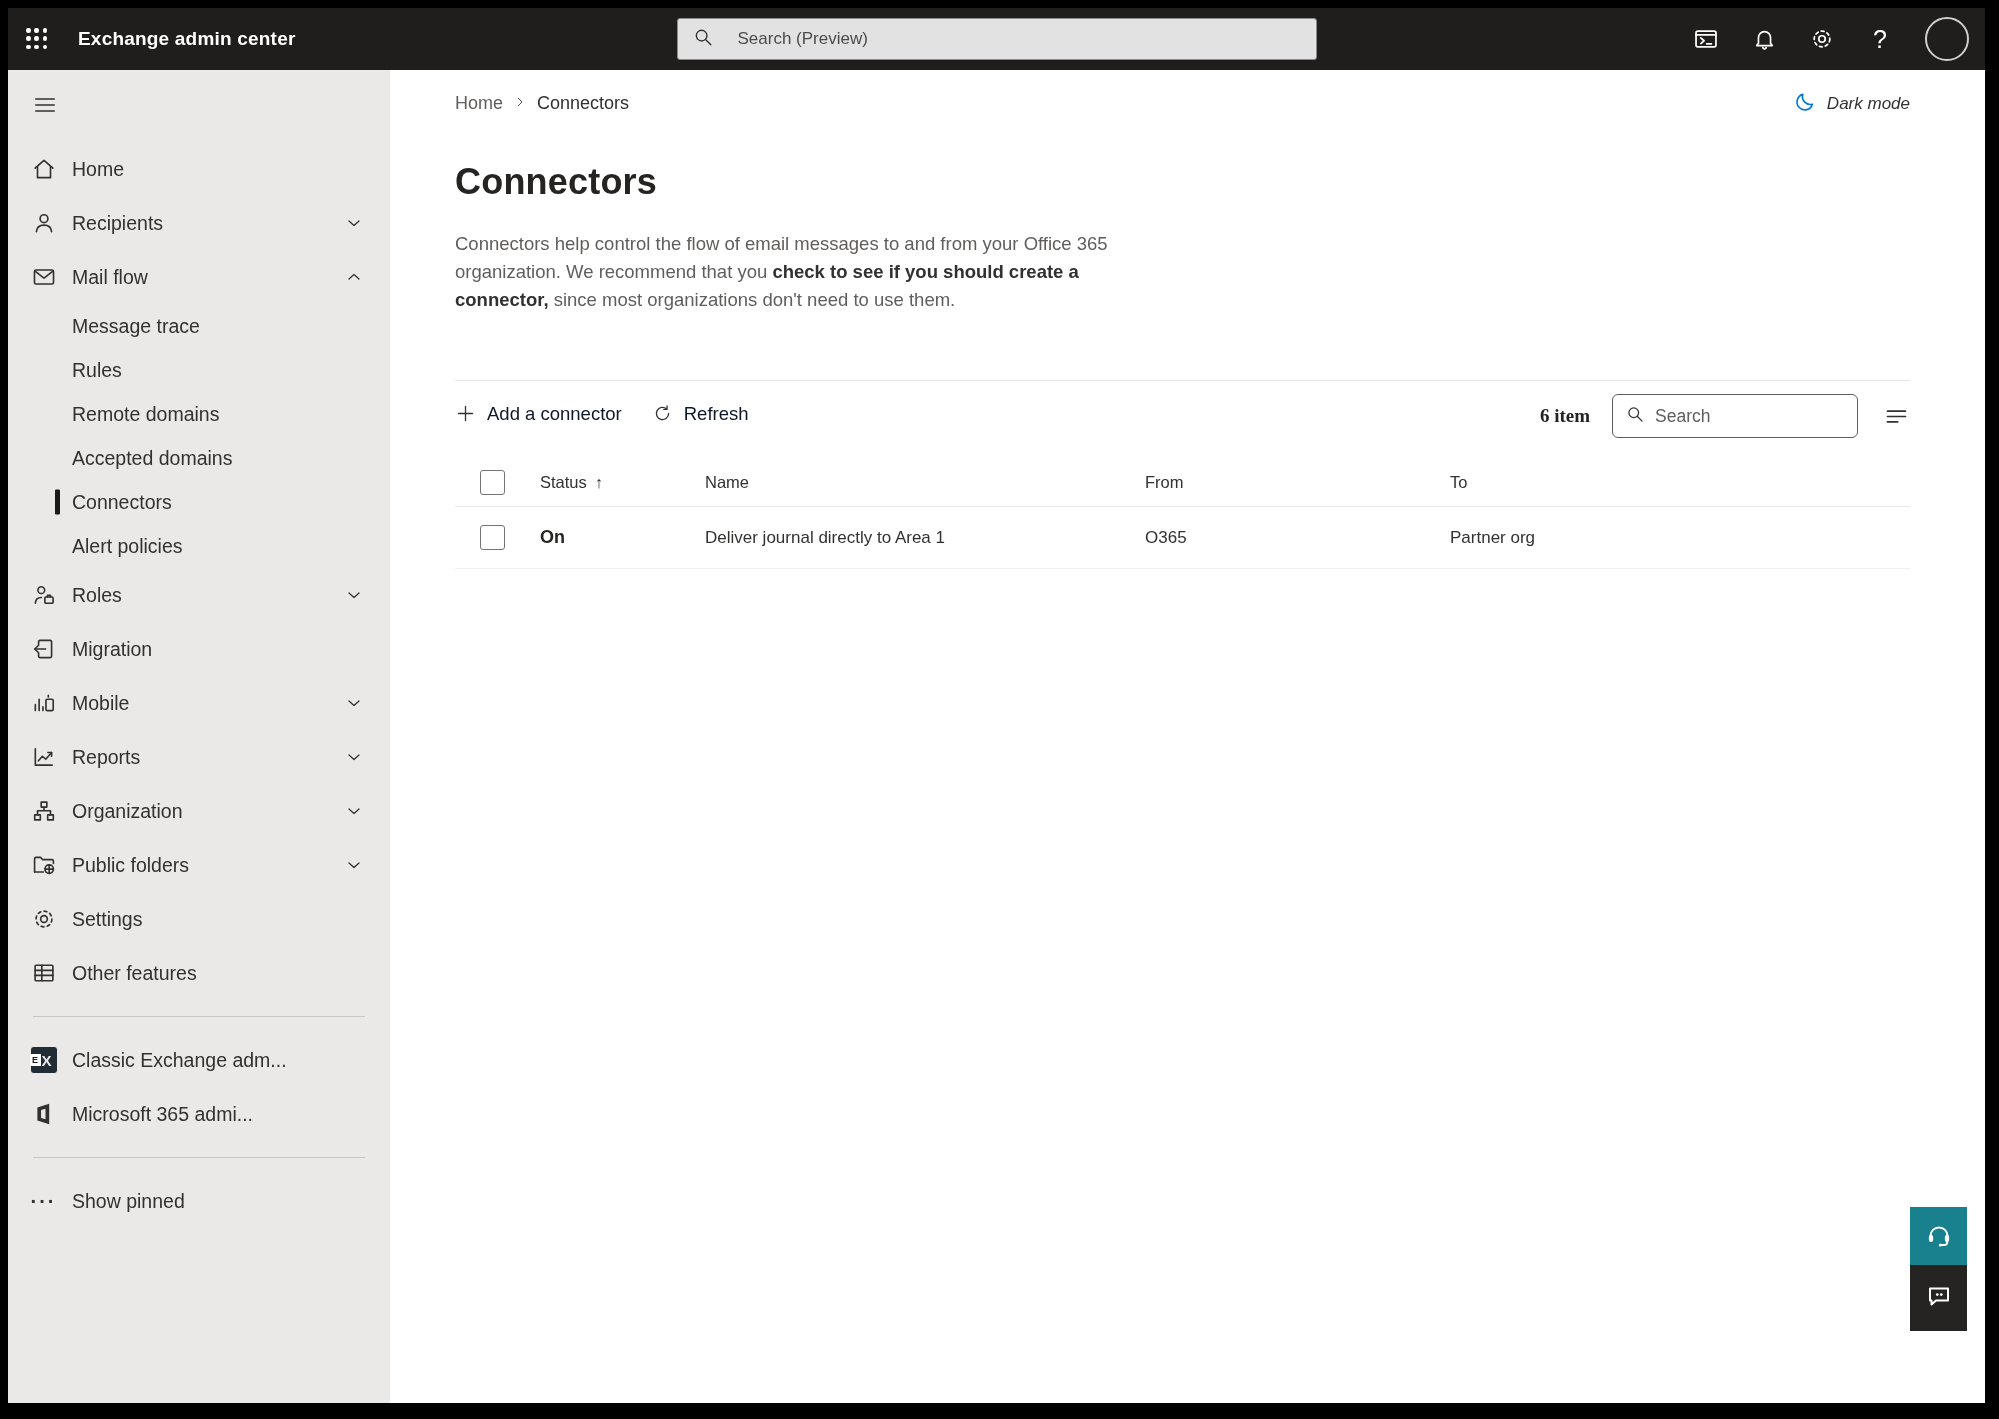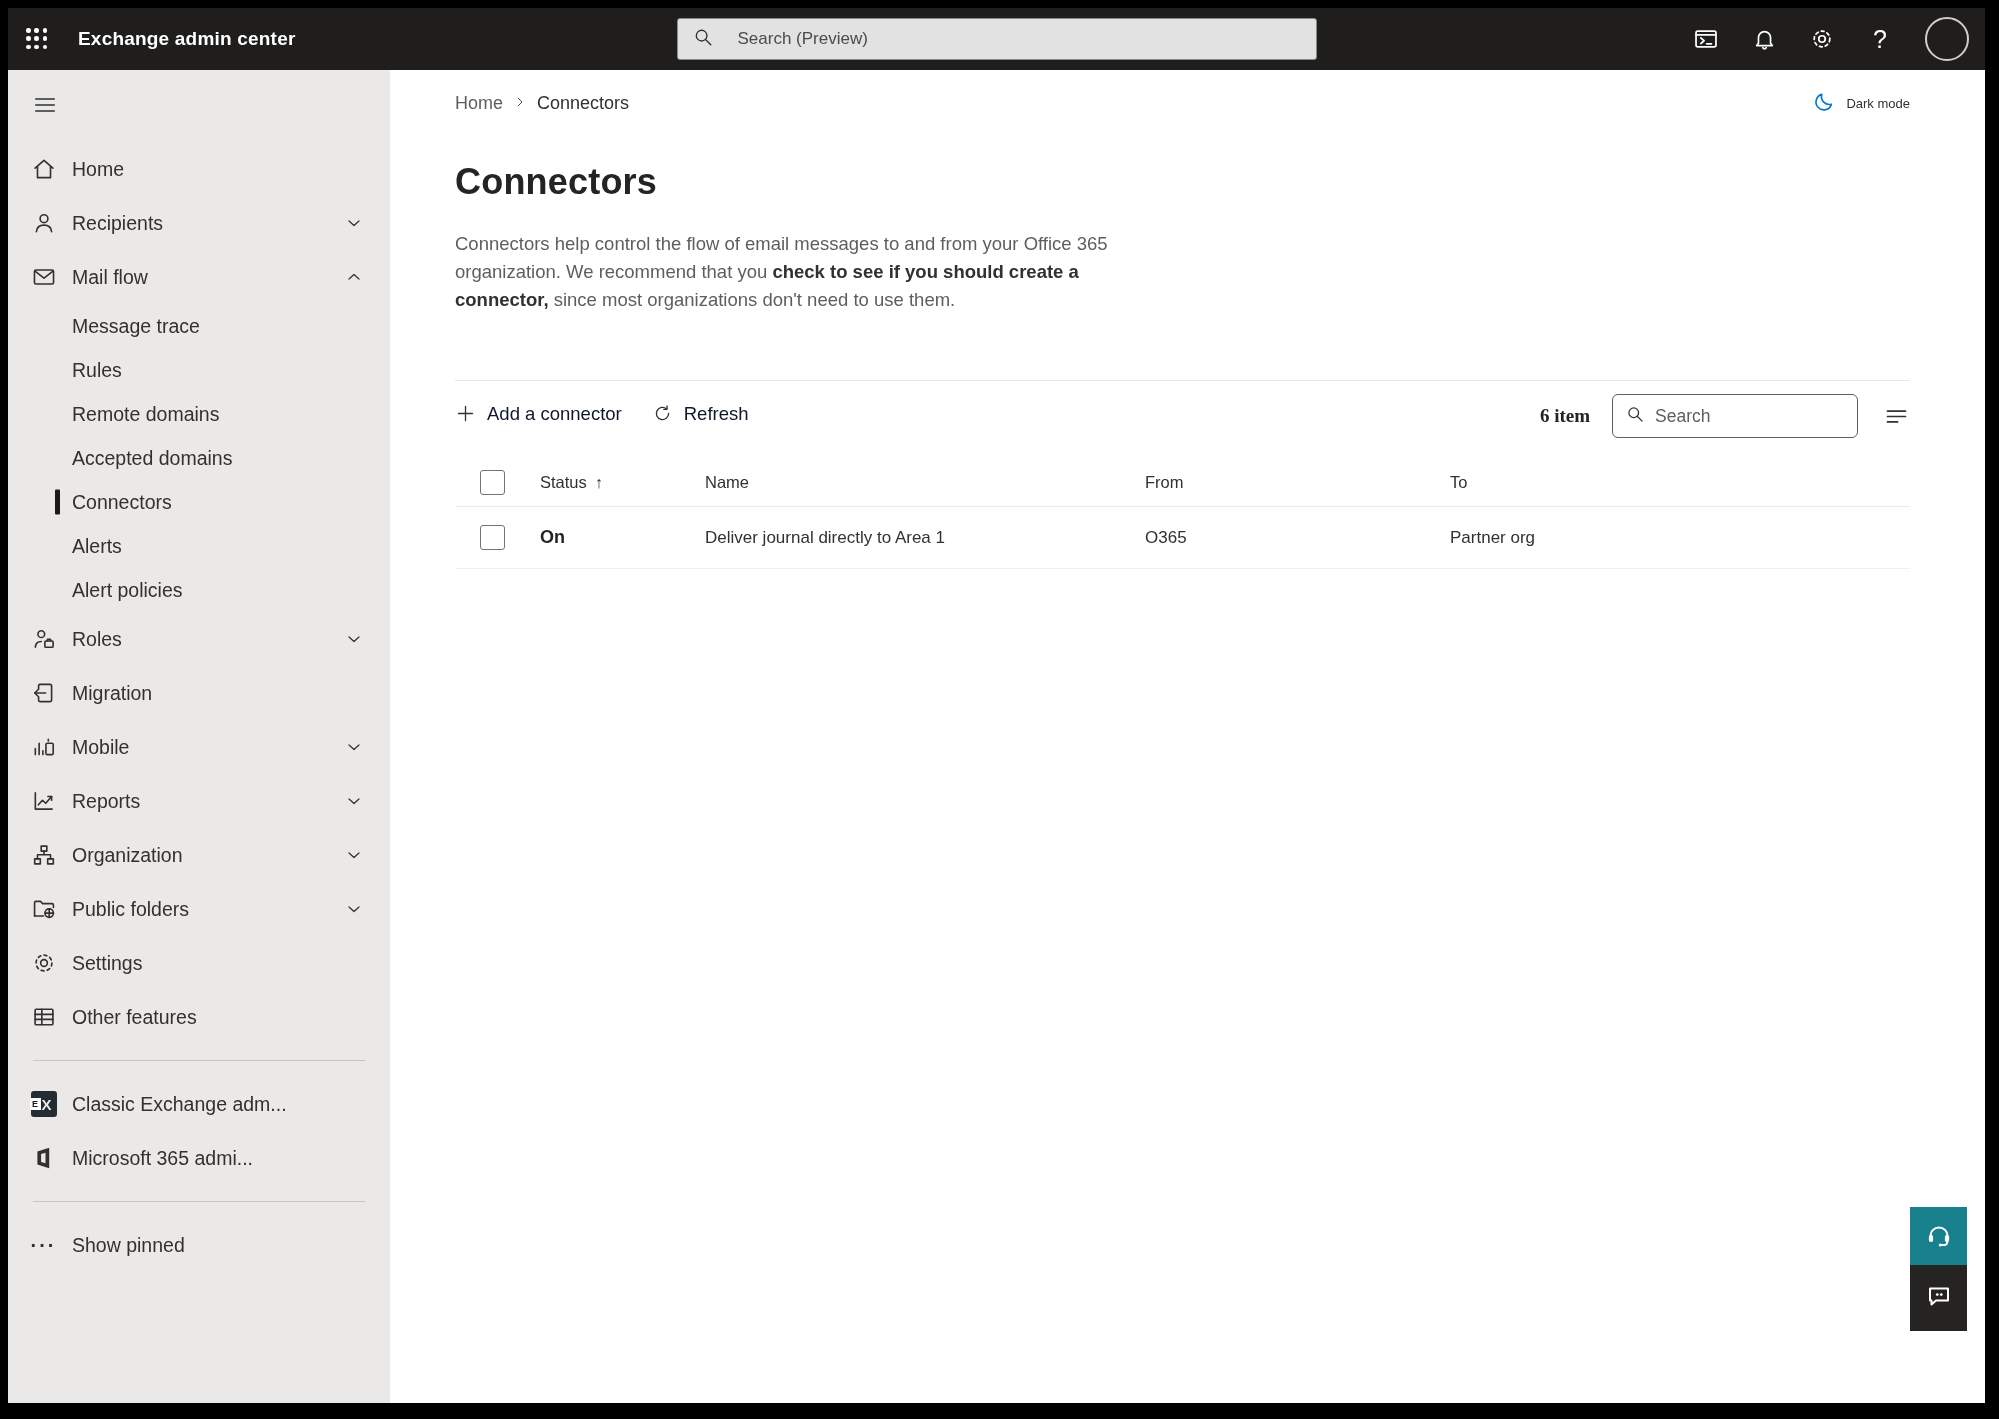--- a/index.html
+++ b/index.html
@@ -70,21 +70,21 @@
   .icw { stroke:#fff; fill:none; stroke-width:1.6; stroke-linecap:round; stroke-linejoin:round; }
   .icb { stroke:#0078d4; fill:none; stroke-width:1.7; stroke-linecap:round; stroke-linejoin:round; }
 
   
   .main { flex:1; background:#fff; padding:0 75px 0 65px; position:relative; min-width:0; }
   .crumb-row { margin-top:20px; display:flex; align-items:center; }
   .crumb { display:flex; align-items:center; gap:10px; font-size:18px; }
   .crumb-home { color:#605e5c; cursor:pointer; }
   .crumb-cur { color:#323130; }
   .darkmode { margin-left:auto; display:flex; align-items:center; gap:10px; cursor:pointer; }
-  .darkmode-label { font-size:13px; color:#323130; }
+  .darkmode-label { font-size:17px; color:#323130;font-style:italic; }
 
   .page-title { margin-top:44px; font-size:36px; font-weight:700; color:#252423; letter-spacing:.2px; }
   .page-desc { margin-top:27px; max-width:675px; font-size:18.5px; line-height:28px; color:#605e5c; }
   .desc-link { color:#323130; font-weight:700; }
 
   .toolbar-wrap { margin-top:66px; border-top:1px solid #e8e6e4; }
   .toolbar { height:70px; display:flex; align-items:center; }
   .cmd-btn { display:flex; align-items:flex-start; gap:11px; font-size:18.5px; color:#0f172a; cursor:pointer; }
   .cmd-btn + .cmd-btn { margin-left:30px; }
   .item-count { margin-left:auto; font-family:"Liberation Serif", serif; font-weight:700; font-size:19px; color:#252423; }
@@ -244,23 +244,20 @@
         <span class="nav-label">Remote domains</span>
       </div>
       <div class="nav-item sub">
         <span class="nav-label">Accepted domains</span>
       </div>
       <div class="nav-item sub">
         <span class="sel-bar"></span>
         <span class="nav-label">Connectors</span>
       </div>
       <div class="nav-item sub">
-        <span class="nav-label">Alerts</span>
-      </div>
-      <div class="nav-item sub">
         <span class="nav-label">Alert policies</span>
       </div>
 
       <div class="nav-item">
         <span class="nav-icon">
           <svg width="26" height="26" viewBox="0 0 24 24">
               <g class="ic">
                 <circle cx="9.5" cy="7.5" r="3.1"></circle>
                 <path d="M4 19.5c.3-3.8 3-5.2 5.5-5.2"></path>
                 <rect x="12.8" y="13.8" width="7.6" height="5.8" rx="1"></rect>

